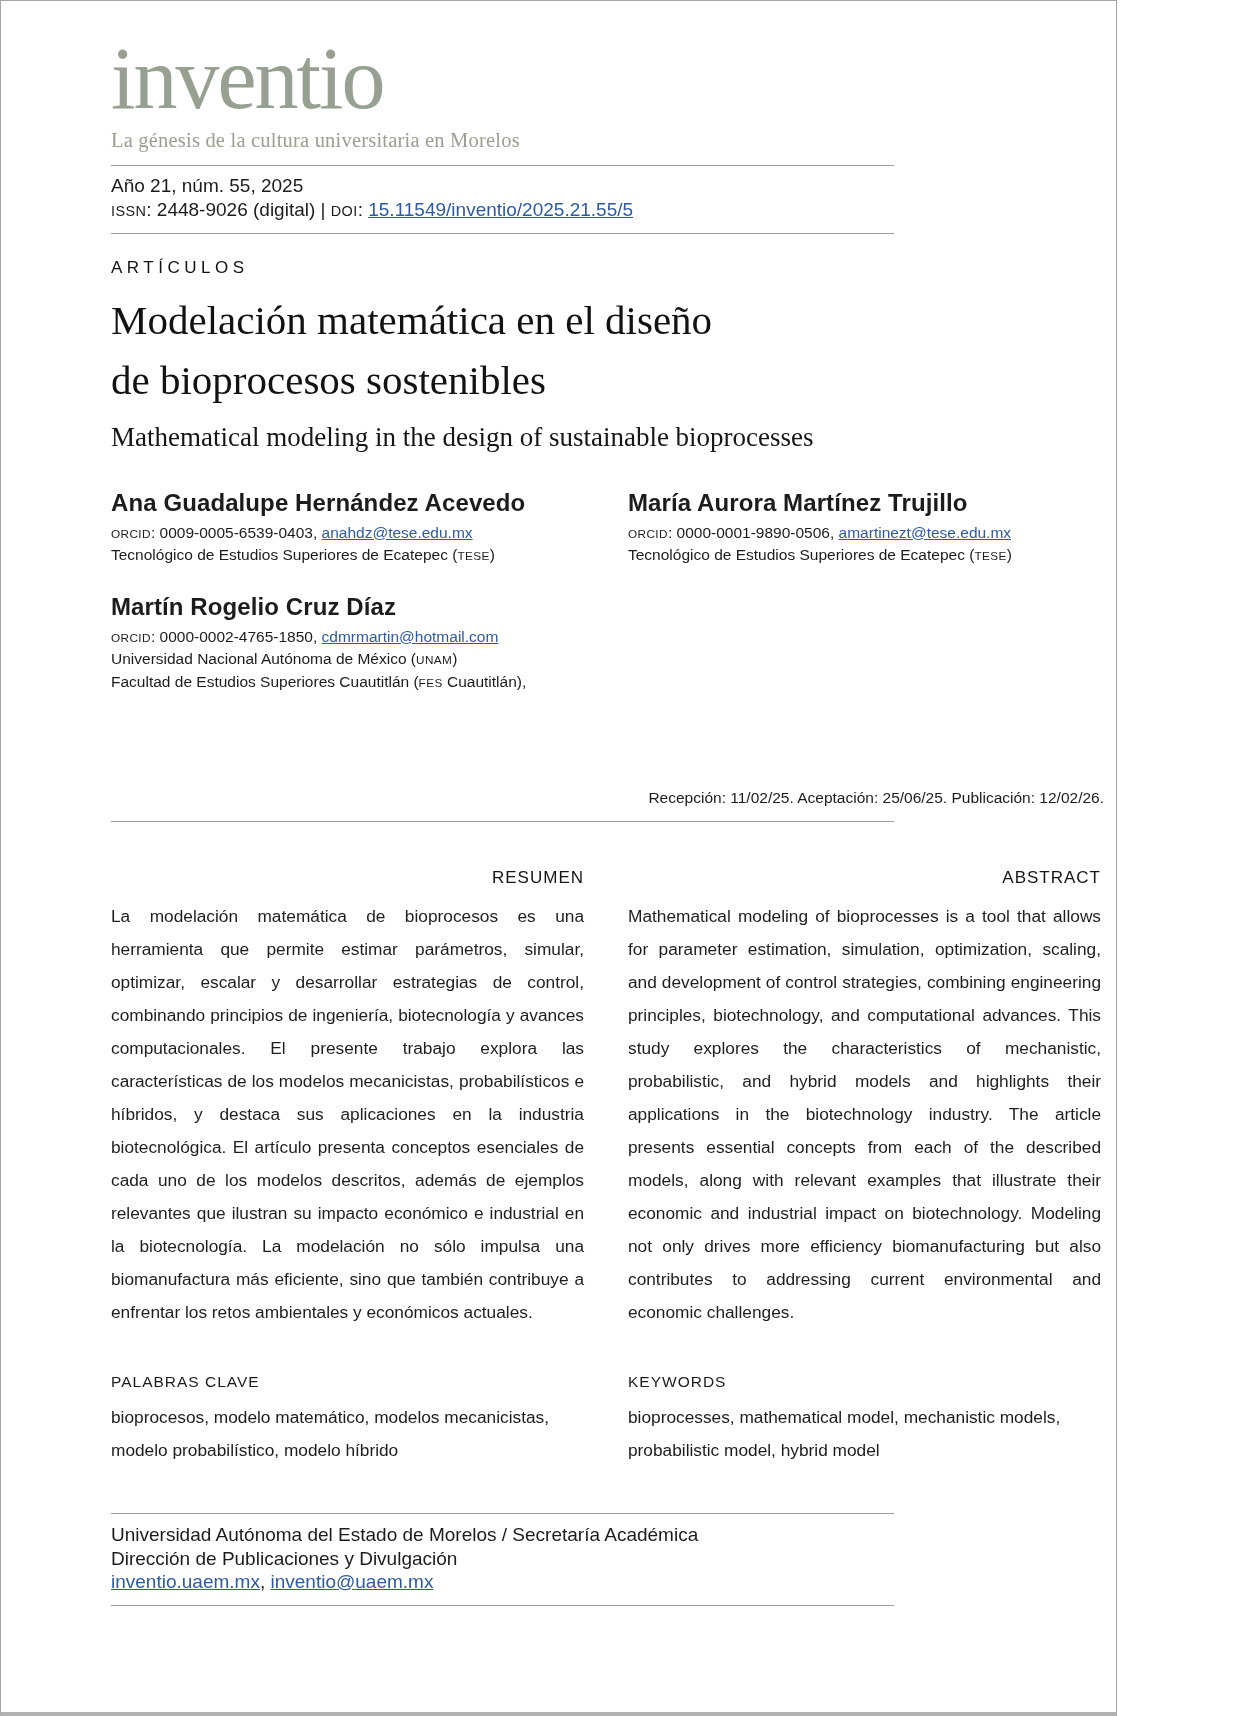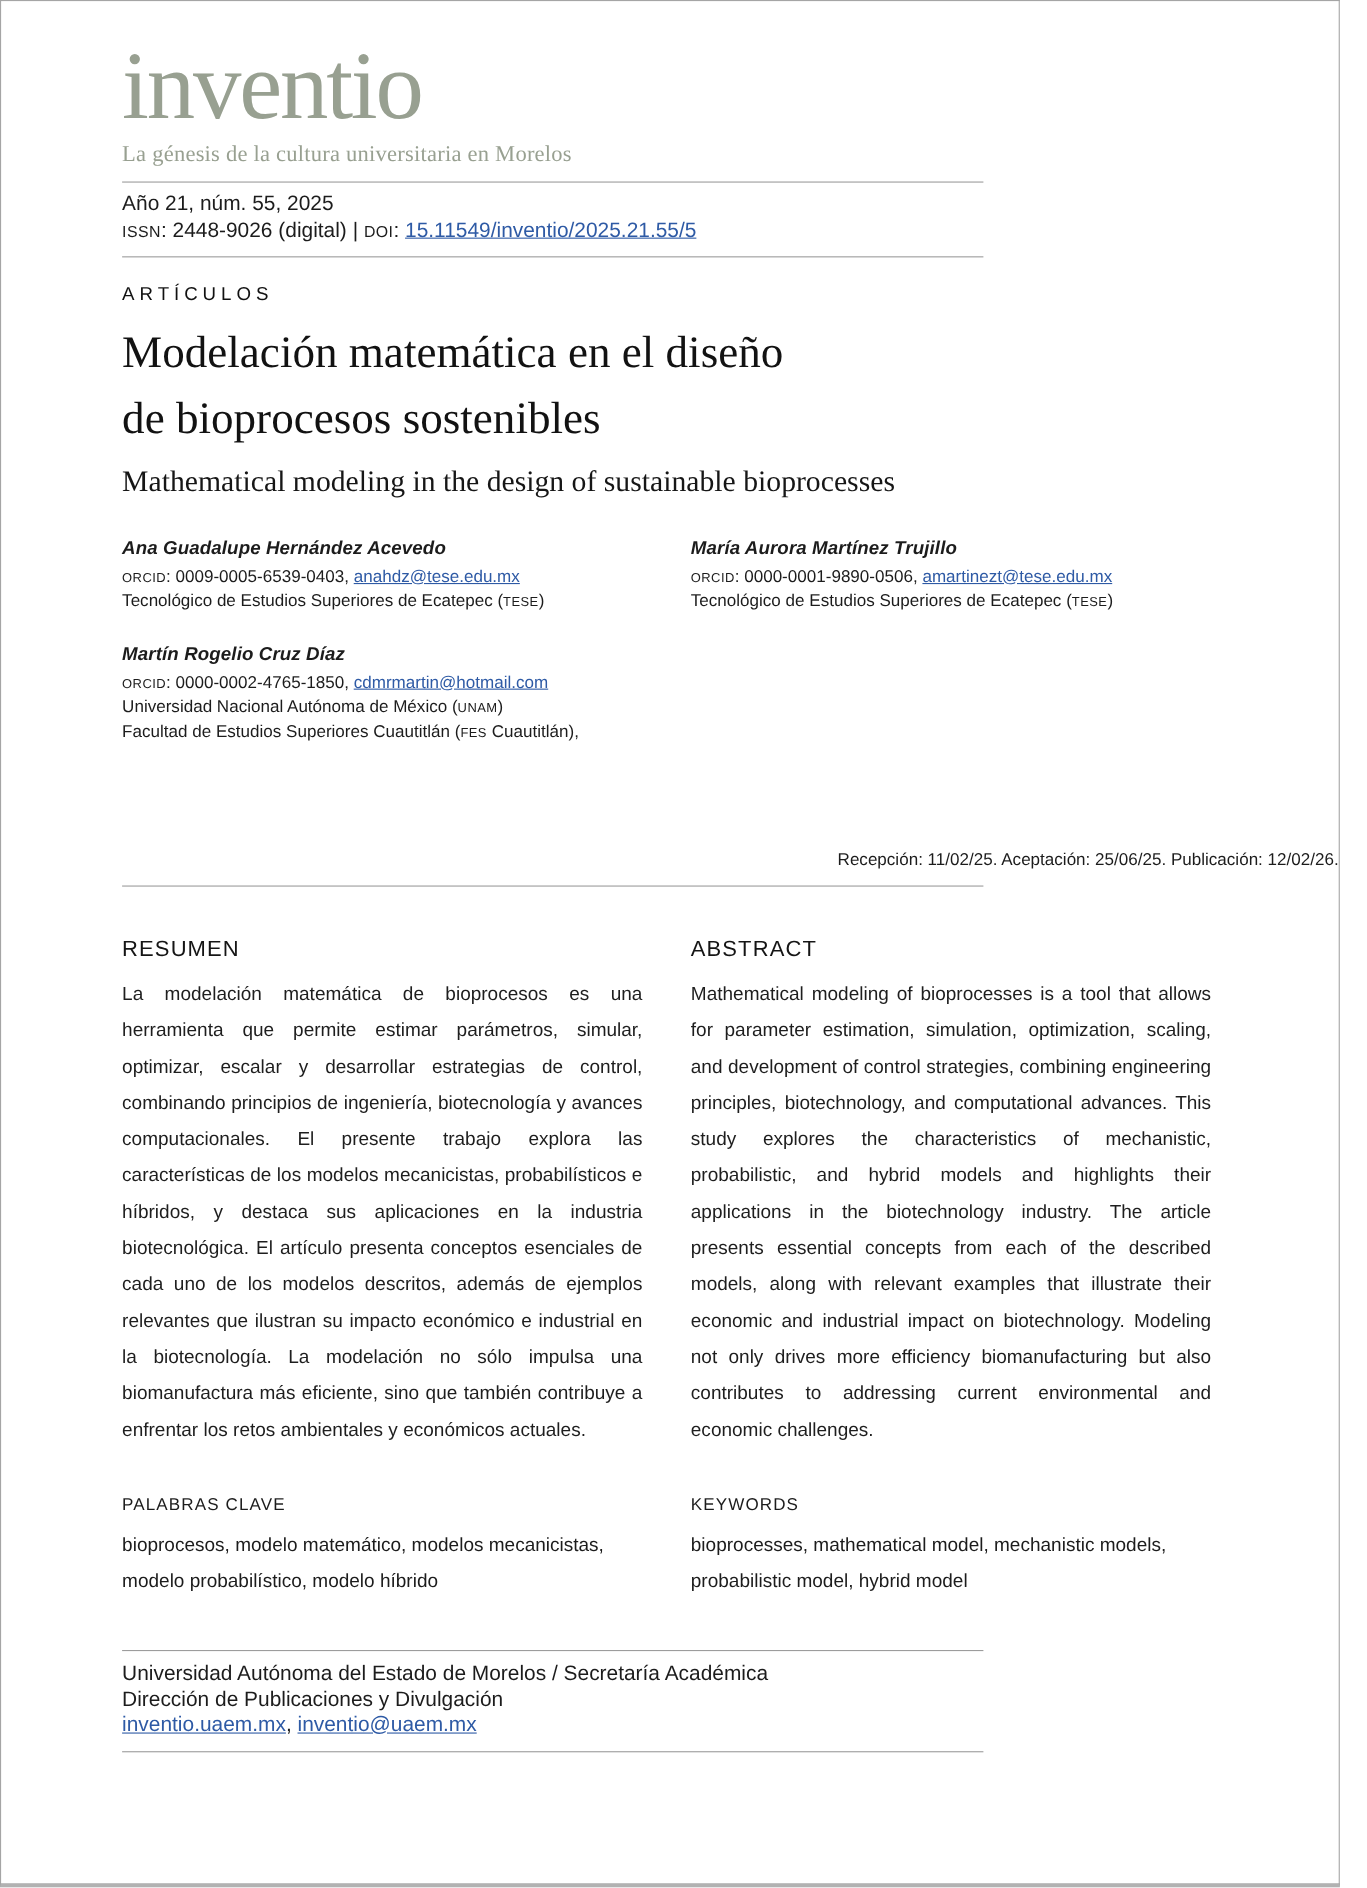--- a/index.html
+++ b/index.html
@@ -4,27 +4,27 @@
 <style>
   :root{
     --sage:#98a091;
     --link:#2e5aa5;
     --ink:#1c1c1c;
     --rule:#9c9c9c;
   }
   html,body{margin:0;padding:0;background:#ffffff;}
   .page{
     position:relative;
-    width:1218px;height:1716px;
+    width:1117px;height:1716px;
     box-sizing:border-box;
     border:1px solid #a5a5a5;
     border-bottom:4px solid #b2b2b2;
     background:#fff;
     overflow:hidden;
-    padding:36px 0 0 110px;
+    padding:36px 12px 0 110px;
     color:var(--ink);
   }
   .serif{font-family:"Liberation Serif", serif;}
   .sans{font-family:"Liberation Sans", sans-serif;}
 
   .logo{
     font-size:88px;line-height:0.95;color:var(--sage);
     letter-spacing:-2px;
   }
   .tagline{font-size:20.5px;color:var(--sage);margin-top:8px;letter-spacing:0.2px;}
@@ -38,28 +38,28 @@
 
   .section-label{margin-top:24px;font-size:17px;letter-spacing:4.5px;color:#111;}
 
   .title{margin:12px 0 0 0;font-size:41px;line-height:60px;font-weight:normal;color:#121212;}
   .subtitle{margin-top:12px;font-size:27px;color:#161616;}
 
   .authors-grid{
     display:grid;grid-template-columns:473px 473px;column-gap:44px;row-gap:26px;
     margin-top:36px;
   }
-  .author-name{font-size:17px;font-weight:bold;margin-bottom:5px;letter-spacing:0.1px;font-style:italic;}
+  .author-name{font-size:24px;font-weight:bold;margin-bottom:5px;letter-spacing:0.1px;}
   .author-line{font-size:15.5px;line-height:21.5px;}
 
   .dates{margin-top:96px;font-size:15.5px;text-align:right;}
   .rule-dates{margin-top:14px;}
 
   .two-col{display:grid;grid-template-columns:473px 473px;column-gap:44px;margin-top:46px;}
-  .col-heading{font-size:20px;letter-spacing:1px;color:#151515;}
+  .col-heading{font-size:17px;letter-spacing:1px;color:#151515;text-align:right;}
   .body-text{
     margin-top:12px;font-size:17.3px;line-height:33px;
     text-align:justify;color:#1e1e1e;
   }
   .kw-heading{margin-top:44px;font-size:15.5px;letter-spacing:1px;}
   .kw-lines{margin-top:10px;font-size:17.3px;line-height:33px;}
 
   .page-footer{margin-top:46px;}
   .footer-text{font-size:19px;line-height:23.5px;padding:9px 0 11px 0;}
 </style>

